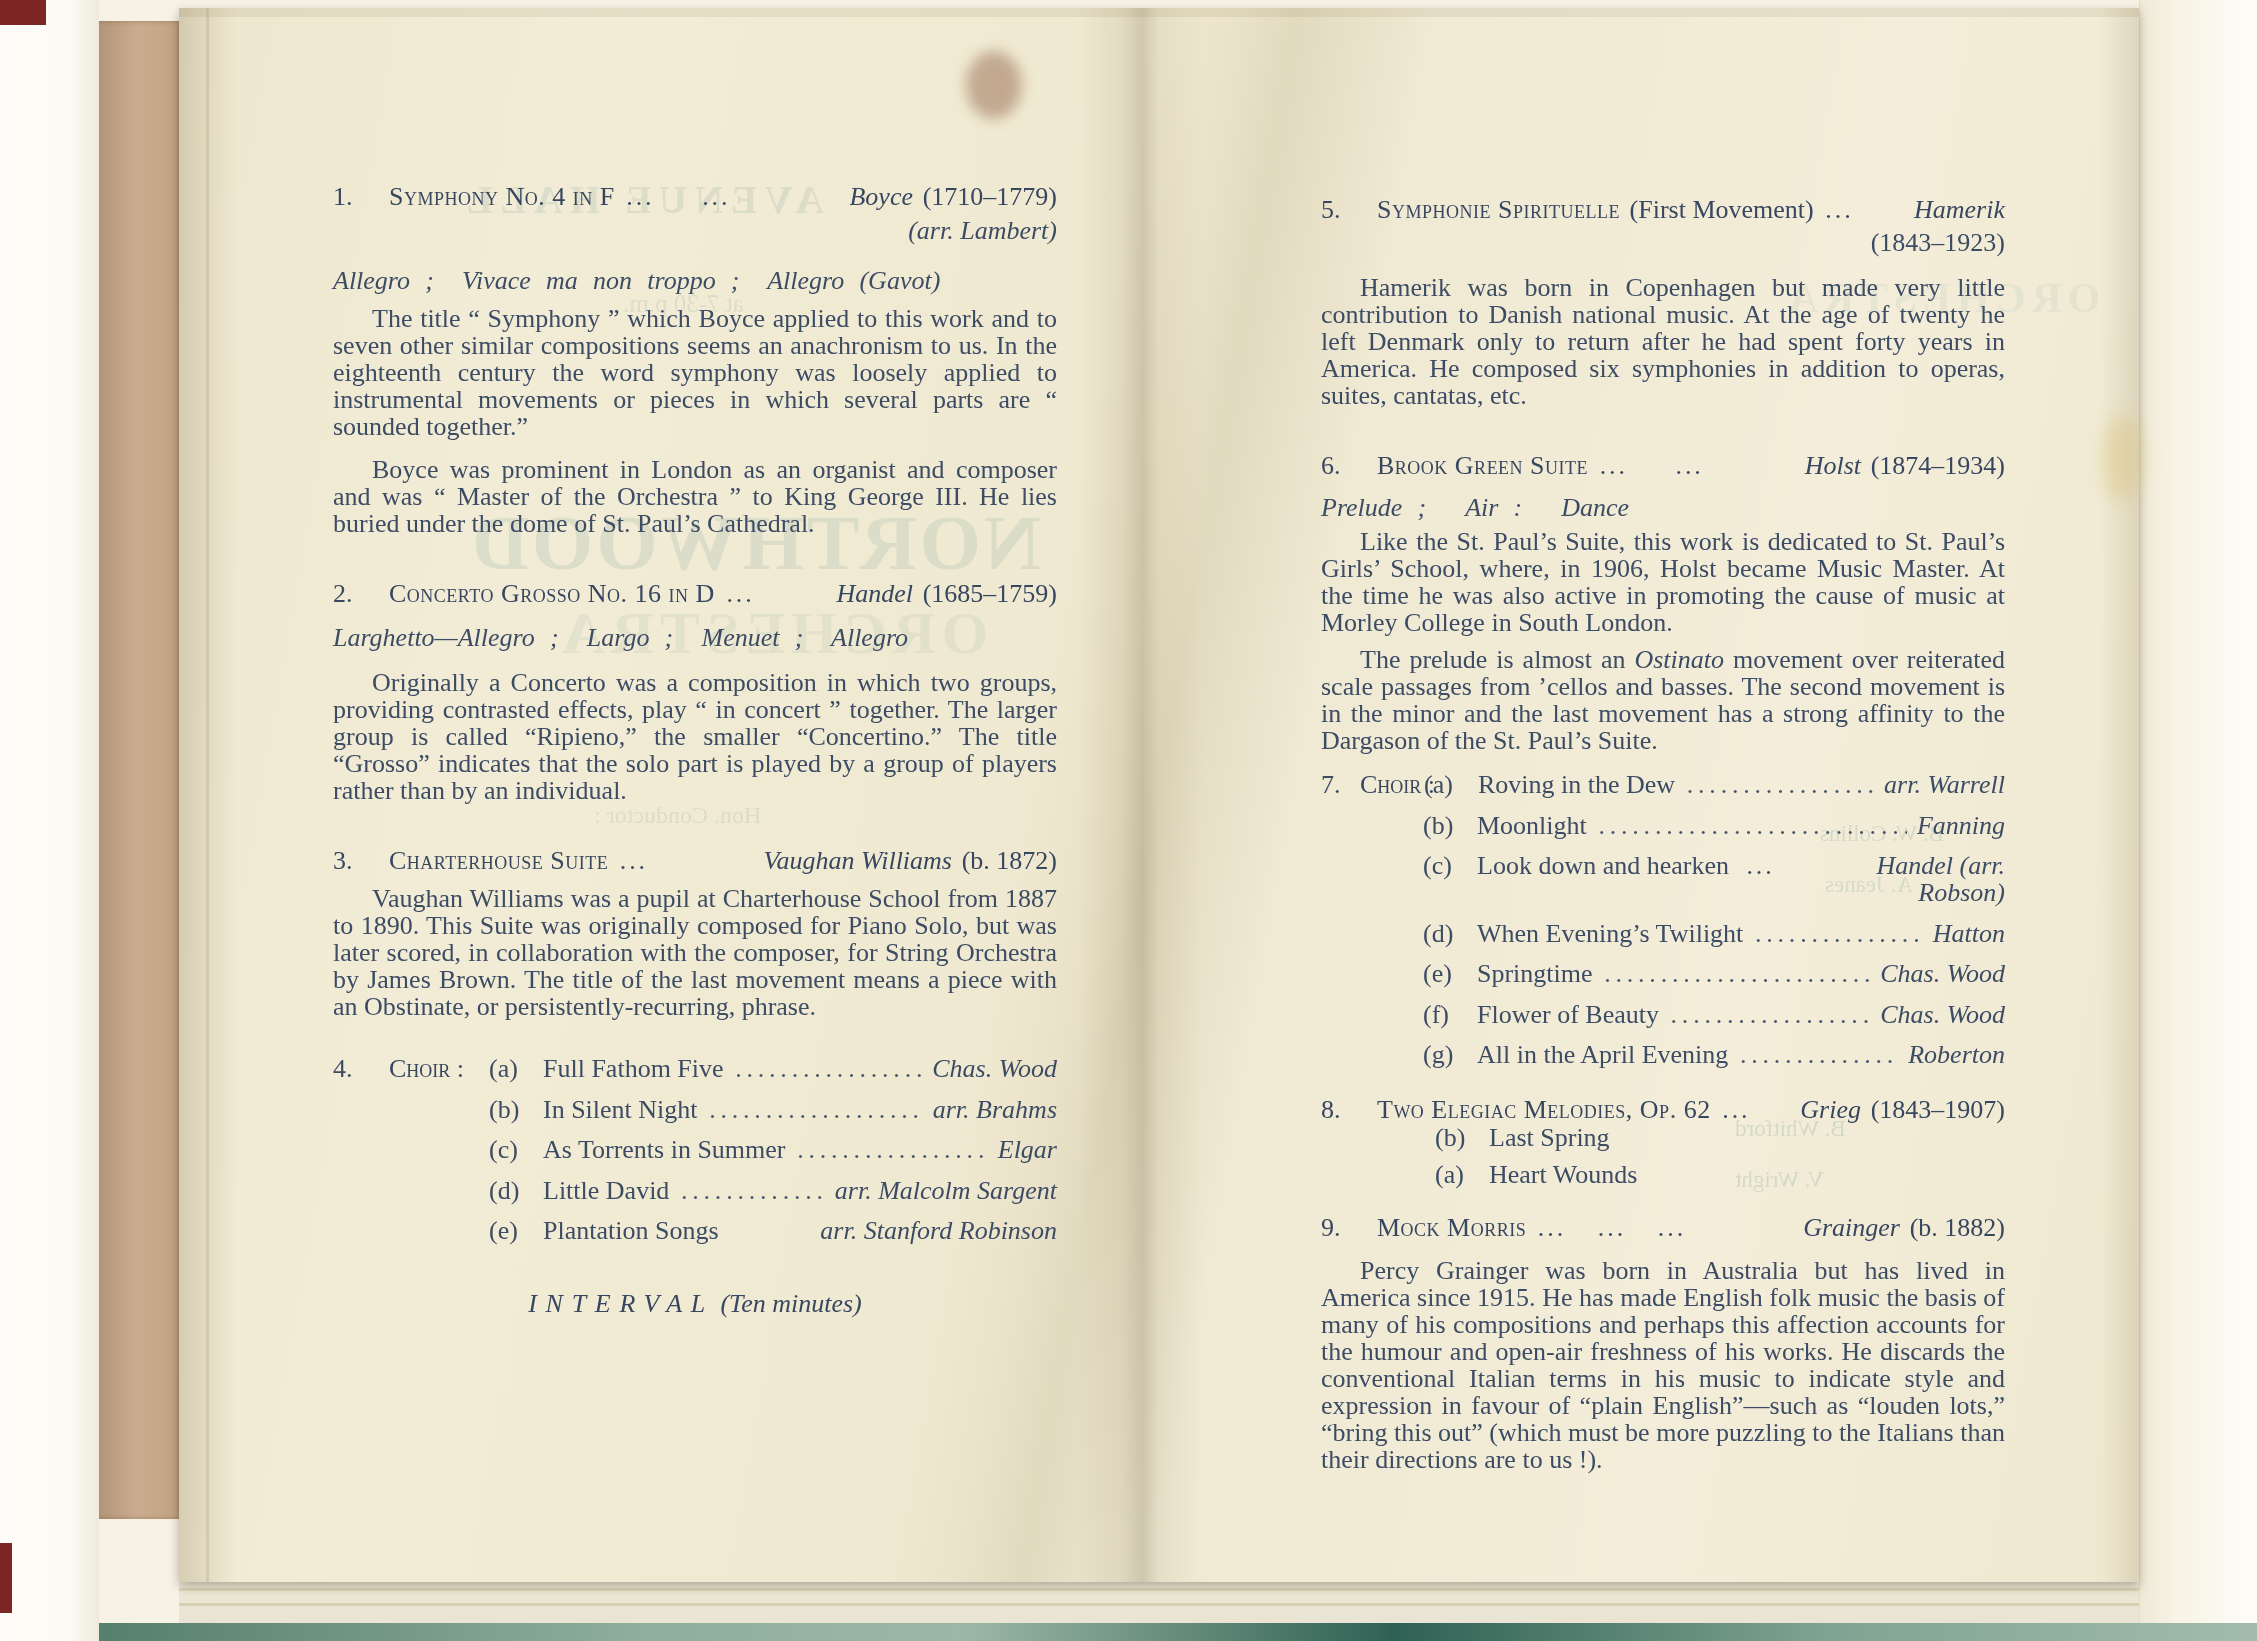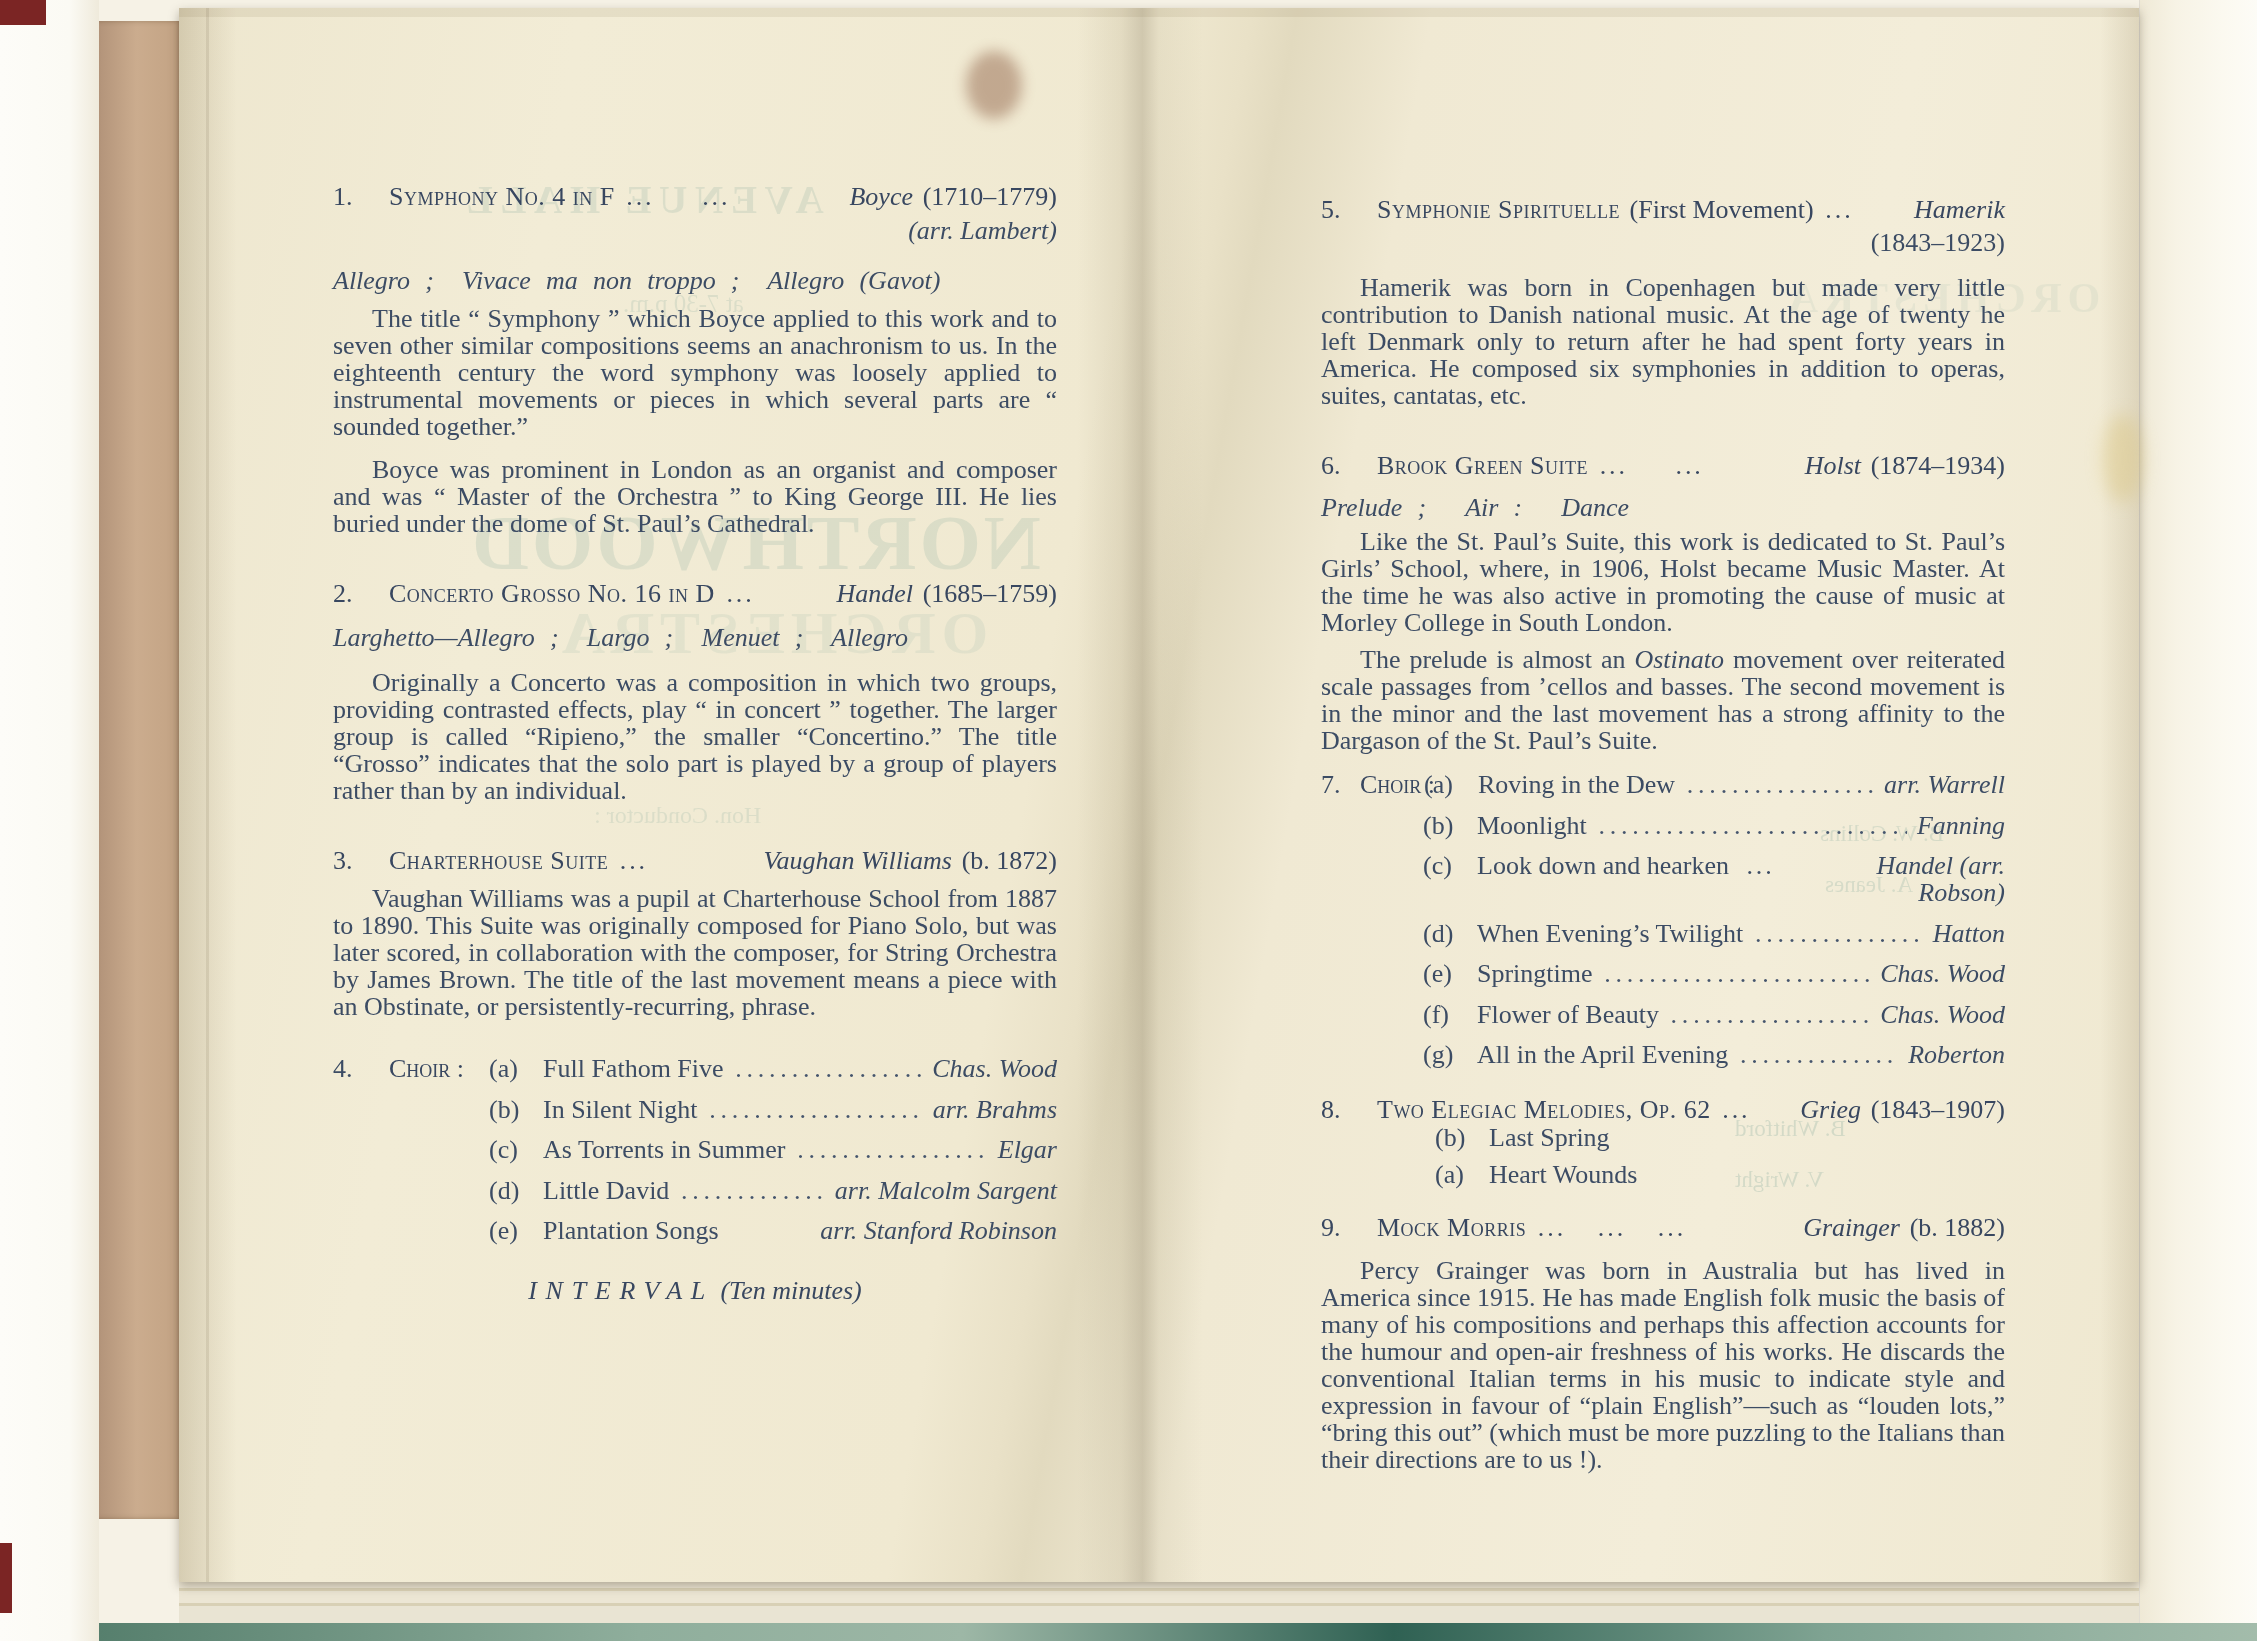--- a/index.html
+++ b/index.html
@@ -76,21 +76,21 @@
   .indent-l{margin-left:156px;}
   .indent-r{margin-left:102px;}
   .cont-line{text-align:right;margin-top:-3.9px;margin-bottom:13.5px;line-height:27px;}
   .subitem{margin-left:114px;margin-bottom:9.7px;line-height:27px;}
 
   .interval{text-align:center;font-style:italic;color:#384760;}
   .int-word{letter-spacing:8.7px;}
 
   .mt4{margin-top:3.9px}.mt6{margin-top:5.8px}.mt8{margin-top:7.7px}.mt10{margin-top:9.7px}
   .mt14{margin-top:13.5px}.mt16{margin-top:15.4px}.mt18{margin-top:17.4px}.mt22{margin-top:21px}
-  .mt26{margin-top:25px}.mt28{margin-top:27px}.mt36{margin-top:35px}.mt40{margin-top:33px}
+  .mt26{margin-top:25px}.mt28{margin-top:27px}.mt36{margin-top:35px}.mt40{margin-top:46px}
   .mt44{margin-top:42px}
 </style>
 </head>
 <body>
 
 <div class="canvas">
 
   <div class="left-white"></div>
   <div class="corner-maroon-tl"></div>
   <div class="corner-maroon-bl"></div>

